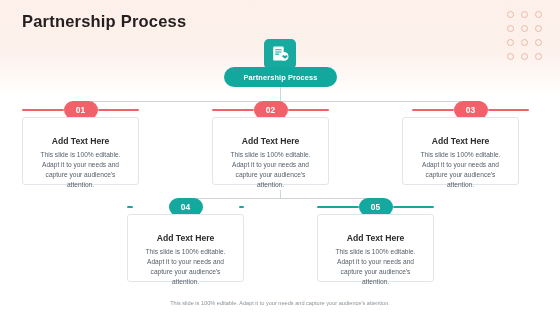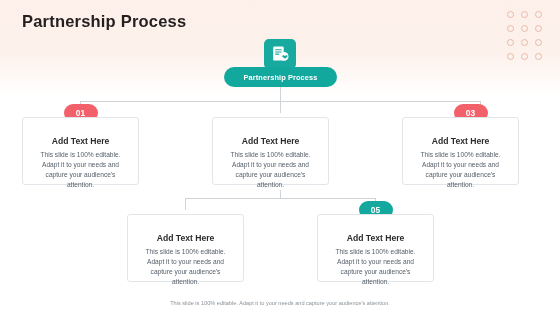--- a/index.html
+++ b/index.html
@@ -122,21 +122,20 @@
     font-size: 6.6px;
     line-height: 1.5;
     color: #56606a;
   }
   
   .badge-bar {
     position: absolute;
     height: 12px;
     display: flex;
     align-items: center;
-    flex-direction: column;
   }
   .badge-bar .rule {
     flex: 1;
     height: 2.6px;
     border-radius: 2px;
   }
   .badge {
     width: 34px;
     height: 18px;
     border-radius: 9px;
@@ -214,20 +213,25 @@
   <div class="badge-bar red" style="left:22px; top:104px; width:117px;">
     <span class="rule"></span>
     <span class="badge">01</span>
     <span class="rule"></span>
   </div>
   <div class="card" style="left:22px; top:117px; width:117px; height:68px;">
     <div class="head">Add Text Here</div>
     <div class="body">This slide is 100% editable. Adapt it to your needs and capture your audience's attention.</div>
   </div>
 
+  <div class="badge-bar red" style="left:212px; top:104px; width:117px;">
+    <span class="rule"></span>
+    <span class="badge">02</span>
+    <span class="rule"></span>
+  </div>
   <div class="card" style="left:212px; top:117px; width:117px; height:68px;">
     <div class="head">Add Text Here</div>
     <div class="body">This slide is 100% editable. Adapt it to your needs and capture your audience's attention.</div>
   </div>
 
   <div class="badge-bar red" style="left:412px; top:104px; width:117px;">
     <span class="rule"></span>
     <span class="badge">03</span>
     <span class="rule"></span>
   </div>

